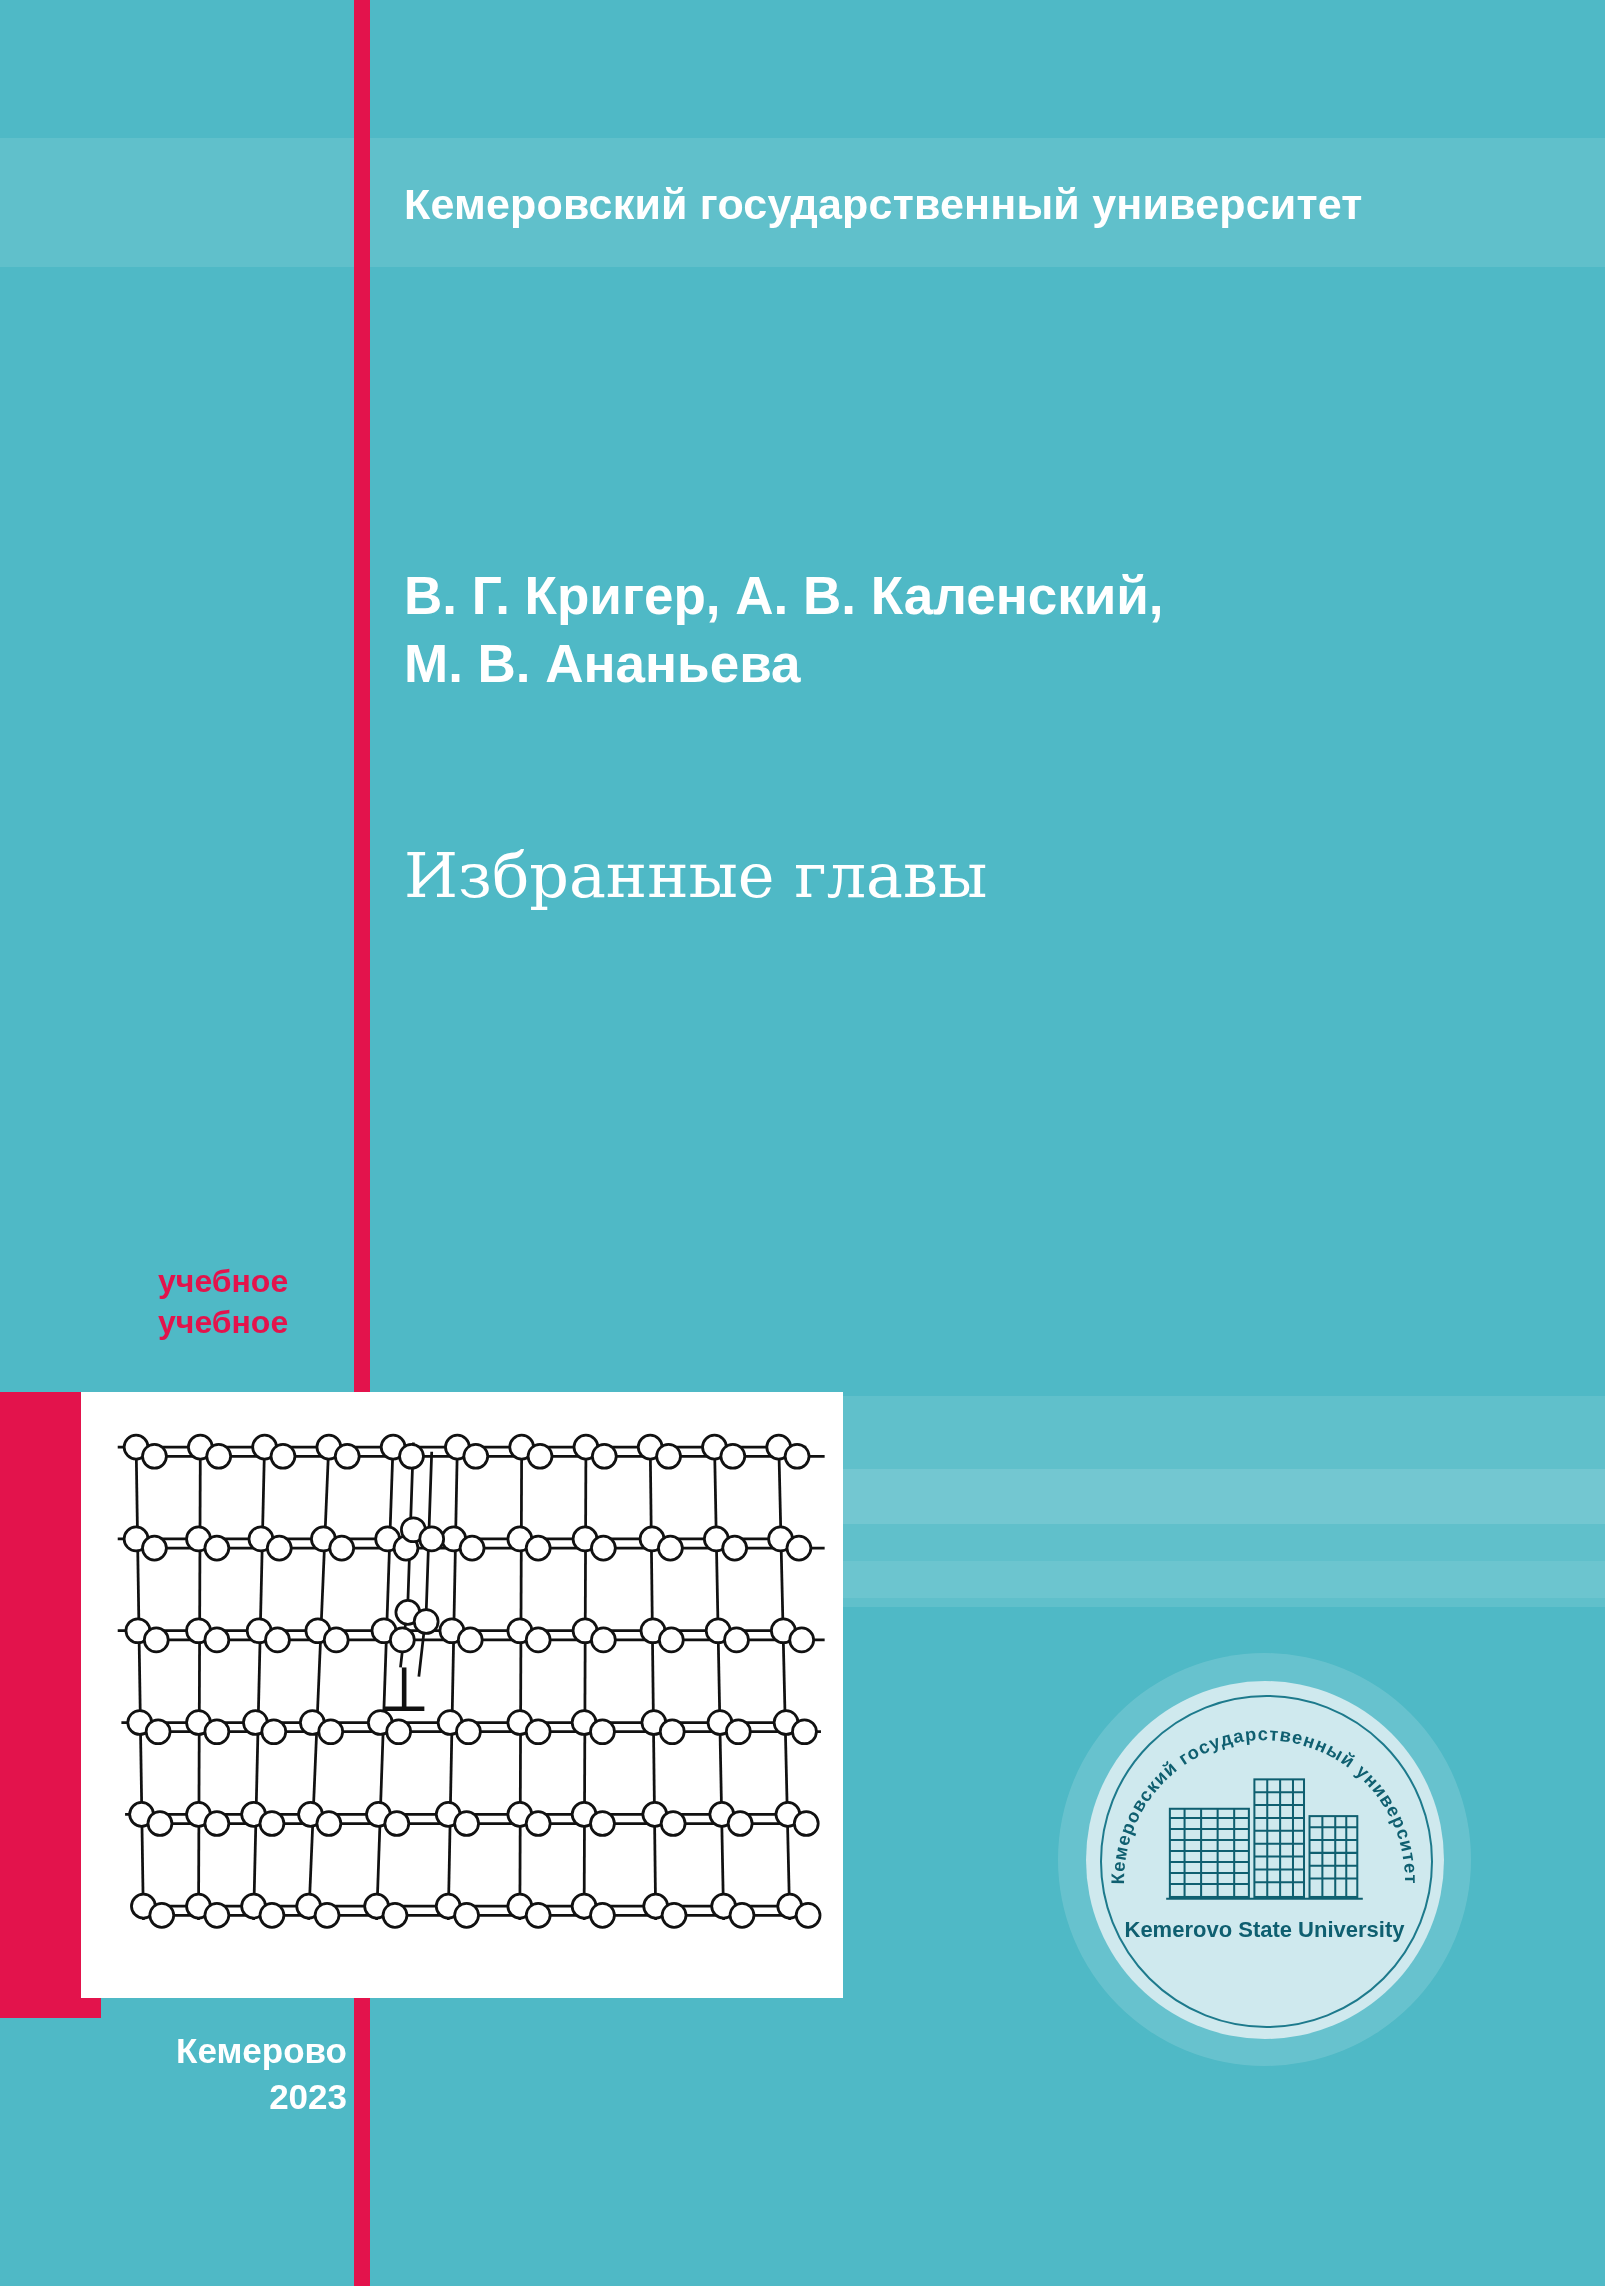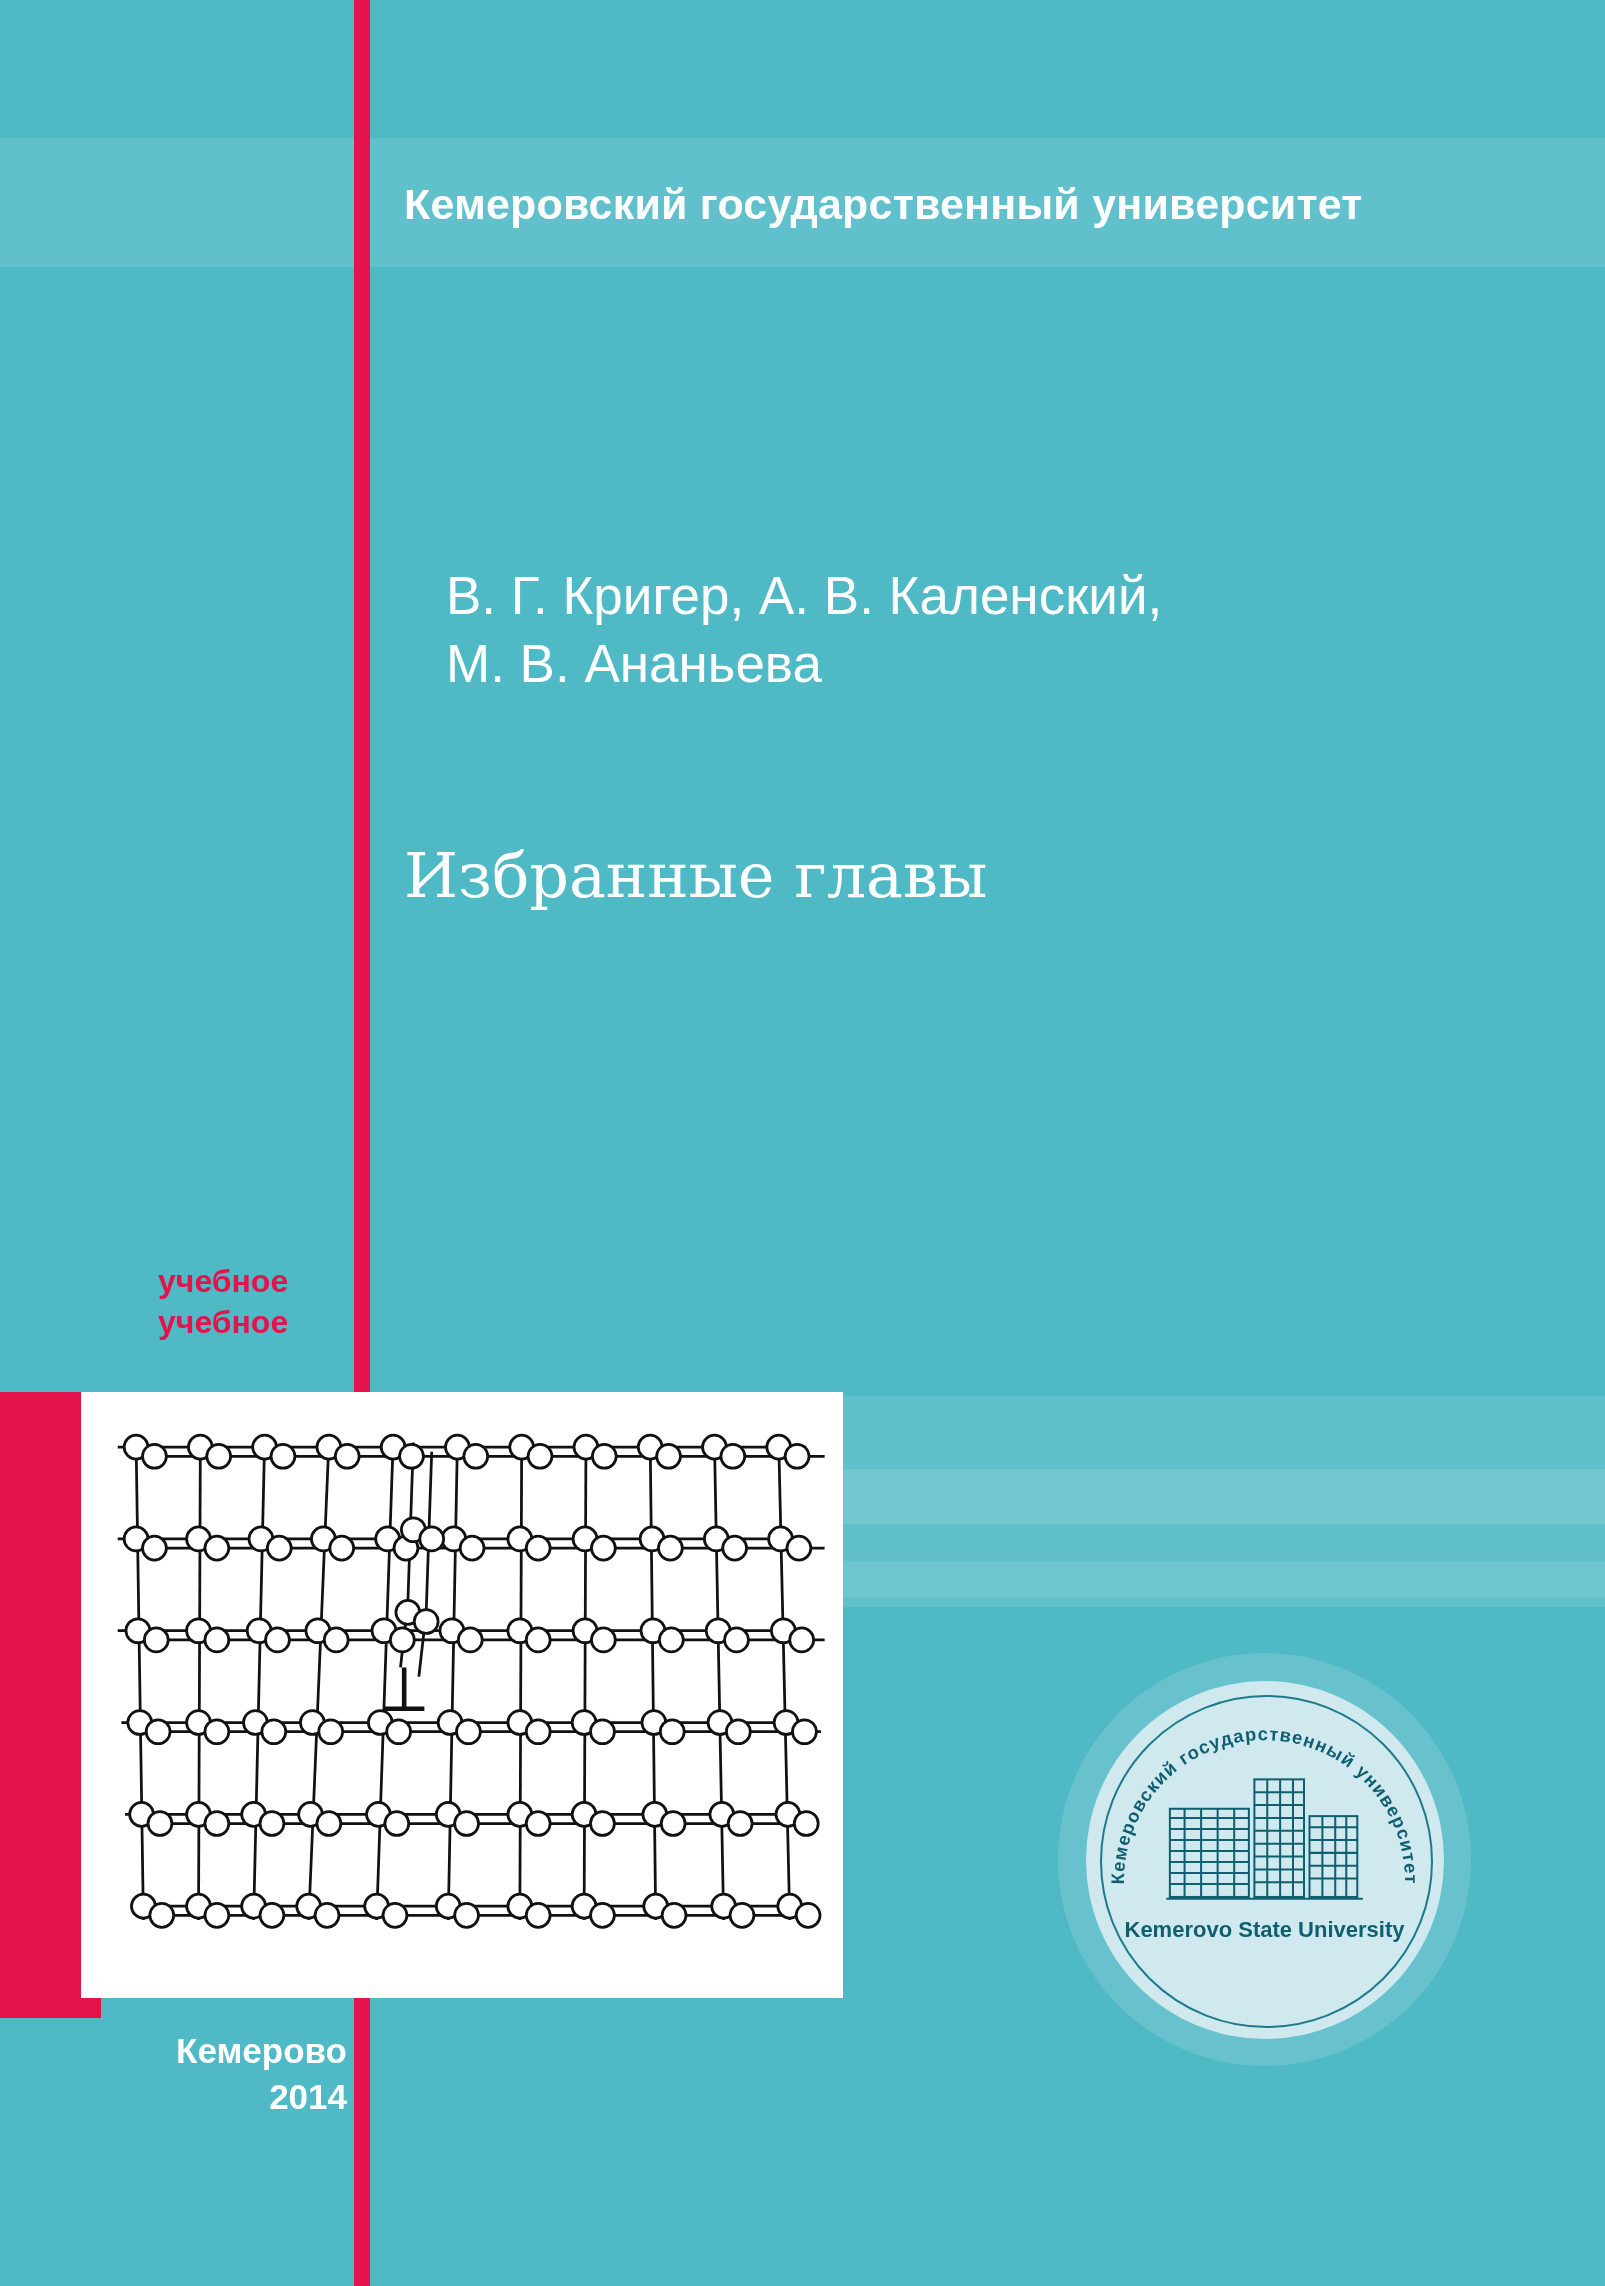--- a/index.html
+++ b/index.html
@@ -51,23 +51,22 @@
   .univ-name{
     position:absolute;
     left:404px;top:180px;
     font-size:43px;font-weight:bold;color:#ffffff;
     letter-spacing:0.2px;
     white-space:nowrap;
   }
   .authors{
     position:absolute;
     left:404px;top:562px;
-    font-size:53px;font-weight:normal;color:#ffffff;
+    font-size:53px;font-weight:bold;color:#ffffff;
     line-height:1.28;
-    margin-left:42px;
   }
   .title{
     position:absolute;
     left:404px;top:836px;
     font-family:"DejaVu Serif", serif;
     font-size:62px;font-weight:normal;color:#ffffff;
     line-height:1.28;
   }
   .kind{
     position:absolute;
@@ -408,21 +407,21 @@
 
       <g stroke="#111" stroke-width="5" fill="none">
         <path d="M352,300 L352,345"></path>
         <path d="M330,345 L374,345"></path>
       </g>
     </svg>
   </div>
 
   <div class="place">
     <div>Кемерово</div>
-    <div>2014</div>
+    <div>2023</div>
   </div>
 
   <div class="emblem">
     <div class="disc"></div>
     <div class="inner"></div>
     <div class="ring"></div>
 
     <svg class="arcsvg" width="413" height="413" viewBox="0 0 450 450">
       <defs>
         <path id="arcpath" d="M 72,248 A 153,153 0 1 1 378,248"></path>

